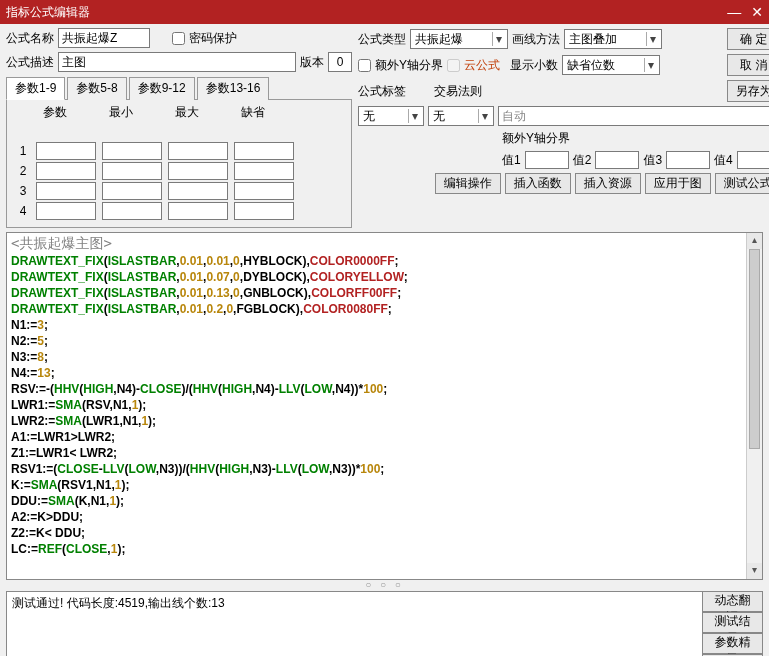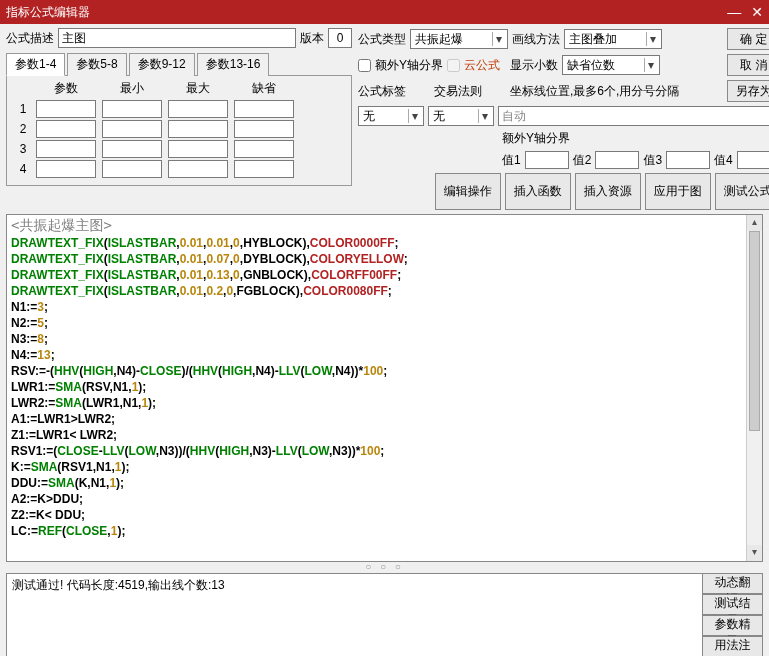--- a/index.html
+++ b/index.html
@@ -8,30 +8,30 @@
 .titlebar .title { font-size: 12px; }
 .titlebar .winbtns { display: flex; gap: 10px; }
 .titlebar .winbtn { cursor: pointer; font-size: 14px; }
 .topform { display: flex; padding: 4px 6px 0 6px; gap: 6px; }
 .leftform { flex: 0 0 340px; }
 .rightform { flex: 1; }
 .row { display: flex; align-items: center; gap: 4px; margin-bottom: 4px; }
 .lbl { font-size: 12px; color: #000; white-space: nowrap; }
 input[type="text"].tf { border: 1px solid #7a7a7a; height: 20px; padding: 0 3px; background: #fff; font-size: 12px; }
 input[type="checkbox"] { vertical-align: middle; }
-.btn { border: 1px solid #888; background: #e8e8e8; height: 37px; padding: 0 8px; font-size: 12px; cursor: pointer; }
+.btn { border: 1px solid #888; background: #e8e8e8; height: 21px; padding: 0 8px; font-size: 12px; cursor: pointer; }
 .sel { border: 1px solid #7a7a7a; height: 20px; background: #fff; display: inline-flex; align-items: center; justify-content: space-between; padding: 0 2px 0 4px; gap: 4px; }
 .sel .arrow { border-left: 1px solid #aaa; padding: 0 3px; color: #444; }
 .disabled { color: #c2410c; }
 .tabs { display: flex; border-bottom: 1px solid #999; margin-top: 2px; }
 .tab { border: 1px solid #999; border-bottom: none; background: #f0f0f0; padding: 2px 8px; margin-right: 2px; font-size: 12px; cursor: pointer; position: relative; top: 1px; }
 .tab.active { background: #fff; border-bottom: 1px solid #fff; }
 .pgrid { border: 1px solid #999; border-top: none; padding: 4px 6px 6px 6px; background: #f0f0f0; }
 .pgrid table { border-collapse: collapse; }
-.pgrid th { font-weight: normal; font-size: 12px; padding: 0 10px 2px 10px; text-align: center; }
+.pgrid th { font-weight: normal; font-size: 12px; padding: 0 10px 20px 10px; text-align: left; }
 .pgrid td { padding: 1px 3px; text-align: right; }
 .pgrid td:first-child { text-align: center; font-size: 12px; padding-right: 3px; }
 .pgrid input { border: 1px solid #7a7a7a; width: 60px; height: 18px; background: #fff; font-size: 12px; padding: 0 2px; }
 .rcol .row { margin-bottom: 4px; }
 .yaxis { border-top: 0; }
 .yinp { border: 1px solid #7a7a7a; width: 44px; height: 18px; background: #fff; }
 .toolbar-row { display: flex; gap: 4px; justify-content: flex-end; margin-top: 4px; }
 .actionbtns { display: flex; flex-direction: column; gap: 4px; }
 .code-area { margin: 4px 6px 0 6px; border: 1px solid #888; background: #fff; height: 348px; overflow: auto; position: relative; }
 .code-header { color: #808080; font-family: "SimSun", monospace; font-size: 14px; padding: 2px 4px 0 4px; }
@@ -61,27 +61,34 @@
   <span class="title">指标公式编辑器</span>
   <div class="winbtns">
     <span class="winbtn">—</span>
     <span class="winbtn">✕</span>
   </div>
 </div>
 
 <div class="topform">
   <div class="leftform">
     <div class="row">
+      <span class="lbl">公式名称</span>
+      <input type="text" class="tf" style="width: 92px;" value="共振起爆Z">
+      <span style="width:14px"></span>
+      <input type="checkbox" style="">
+      <span class="lbl">密码保护</span>
+    </div>
+    <div class="row">
       <span class="lbl">公式描述</span>
       <input type="text" class="tf" style="width: 238px;" value="主图">
       <span class="lbl">版本</span>
       <input type="text" class="tf" style="width: 24px; text-align: center;" value="0">
     </div>
     <div class="tabs">
-      <div class="tab active">参数1-4</div>
+      <div class="tab active">参数1-9</div>
       <div class="tab">参数5-8</div>
       <div class="tab">参数9-12</div>
       <div class="tab">参数13-16</div>
     </div>
     <div class="pgrid">
       <table>
         <tbody>
             <tr>
           <th></th>
           <th>参数</th>
@@ -148,21 +155,20 @@
           <span>缺省位数</span>
           <span class="arrow">▾</span>
         </div>
       <button class="btn bigbtn" style="margin-left:auto">取 消</button>
     </div>
     <div class="row">
       <span class="lbl">公式标签</span>
       <span style="width:20px"></span>
       <span class="lbl">交易法则</span>
       <span style="width:20px"></span>
-      <span class="lbl">坐标线位置,最多6个,用分号分隔</span>
       <button class="btn bigbtn" style="margin-left:auto">另存为</button>
     </div>
     <div class="row">
       <div class="sel" style="width:66px">
           <span>无</span>
           <span class="arrow">▾</span>
         </div>
       <div class="sel" style="width:66px">
           <span>无</span>
           <span class="arrow">▾</span>

